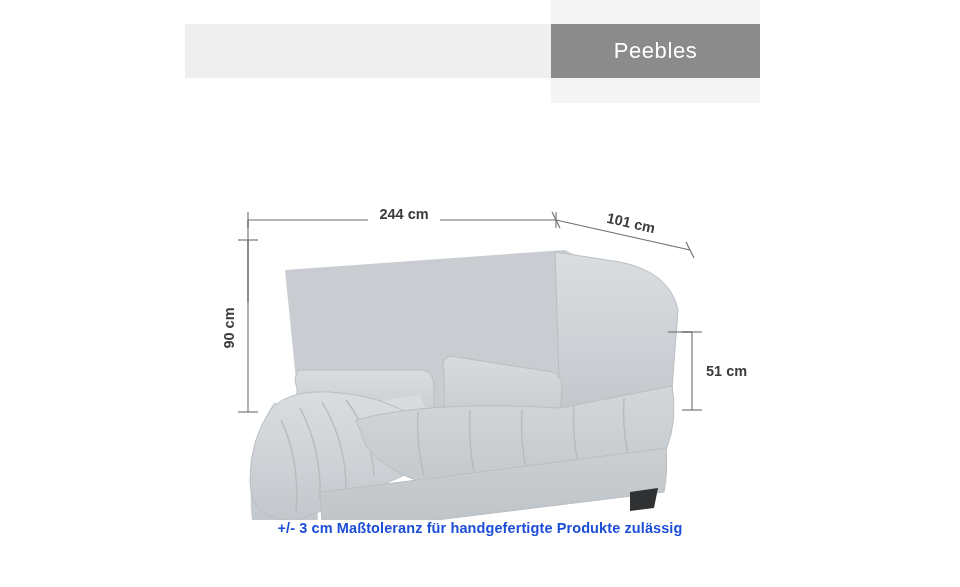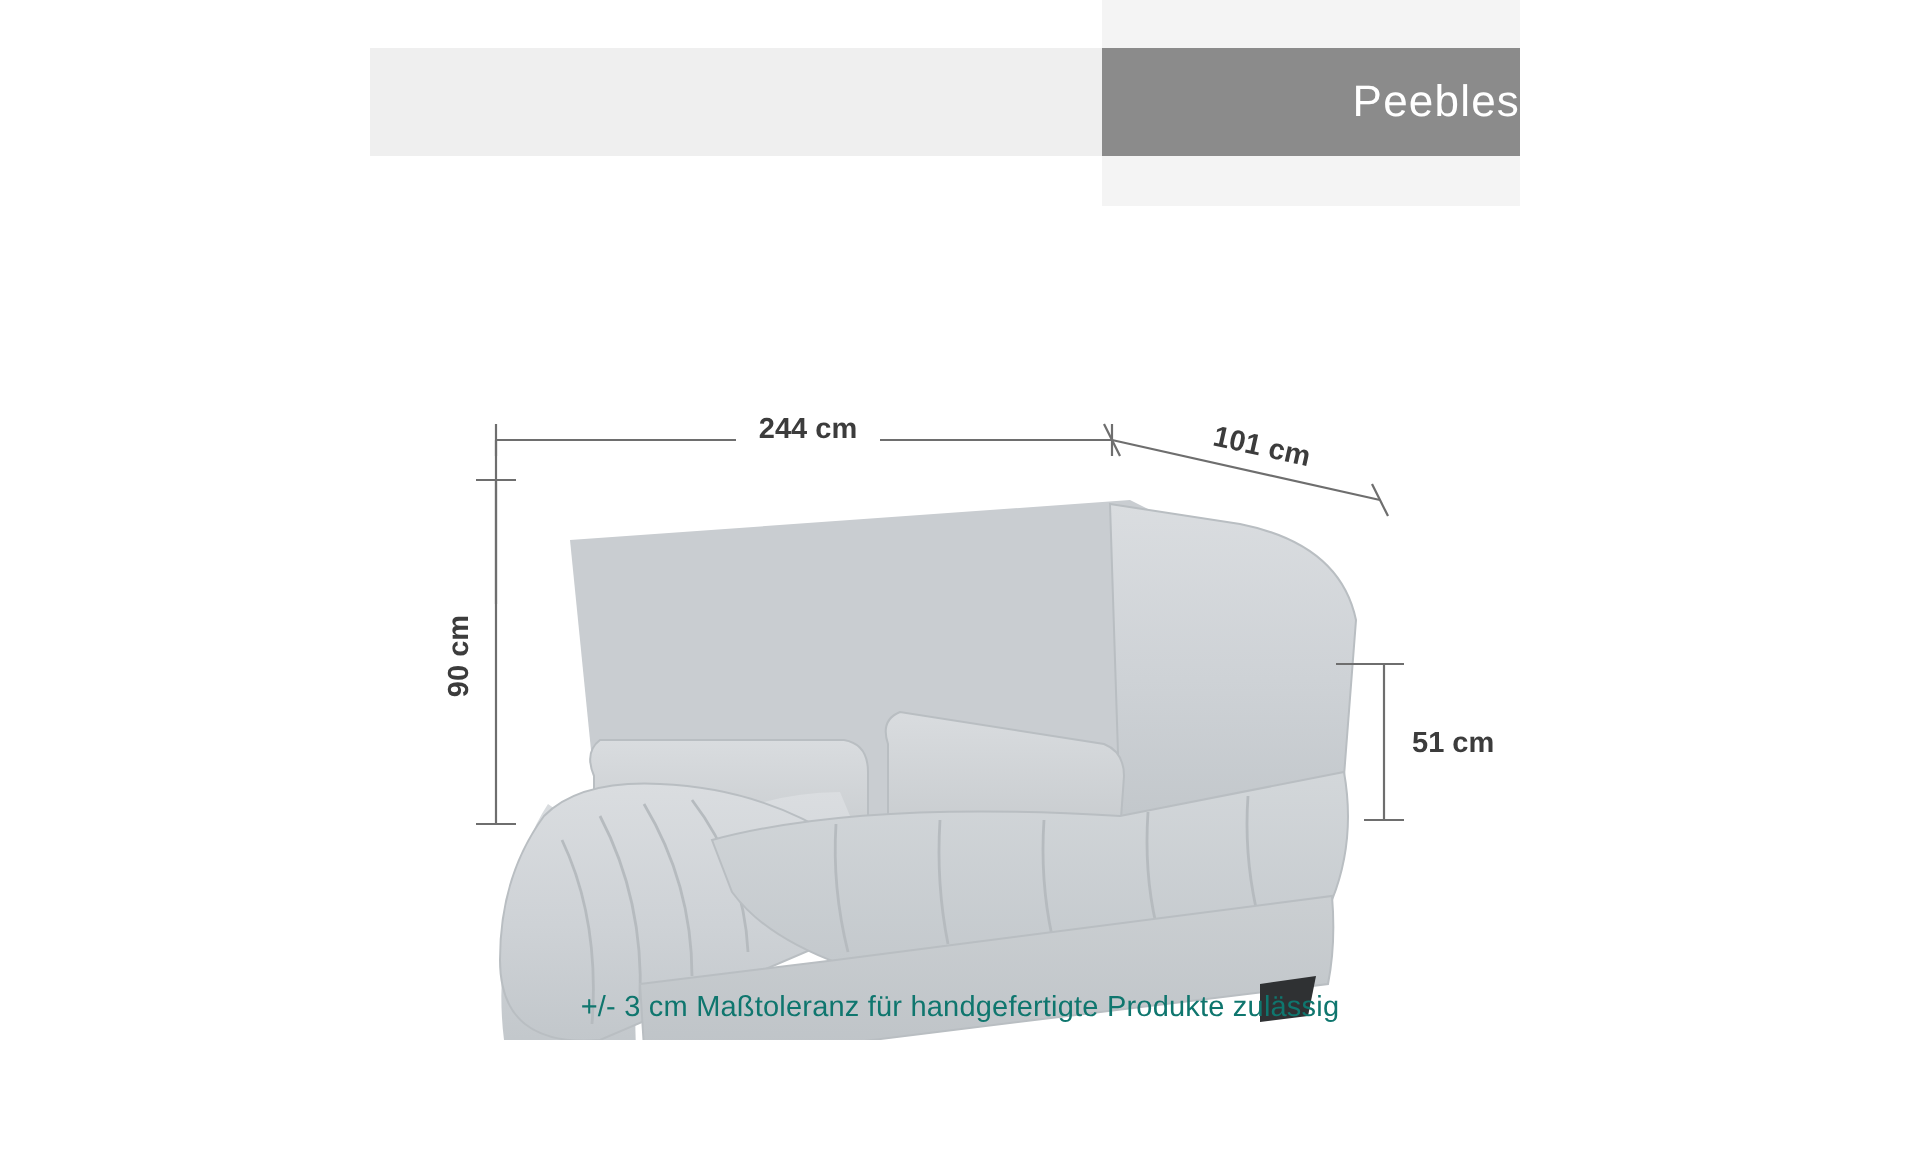--- a/index.html
+++ b/index.html
@@ -34,21 +34,21 @@
   }
   #header-title-bar {
     position: absolute;
     left: 551px;
     top: 24px;
     width: 209px;
     height: 54px;
     background: #8b8b8b;
     display: flex;
     align-items: center;
-    justify-content: flex-end;
+    justify-content: center;
   }
   #header-title-text {
     color: #ffffff;
     font-size: 22px;
     letter-spacing: 0.6px;
     font-weight: 400;
   }
 
   
   #diagram-stage {
@@ -61,26 +61,26 @@
   #diagram-svg {
     position: absolute;
     left: 0;
     top: 0;
   }
 
   
   #footer-note {
     position: absolute;
     left: 0;
-    top: 496px;
+    top: 520px;
     width: 960px;
     text-align: center;
     font-size: 14.5px;
-    color: #0f766e;
-    font-weight: 400;
+    color: #1d4ed8;
+    font-weight: 700;
     letter-spacing: 0.1px;
   }
 
   .dim-label {
     font-family: "Liberation Sans", sans-serif;
     font-size: 14.5px;
     font-weight: 700;
     fill: #3c3c3c;
   }
 </style>

